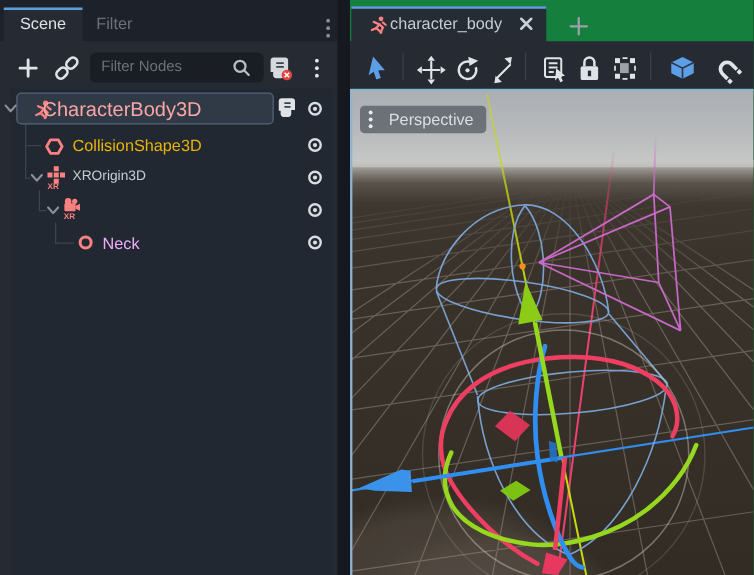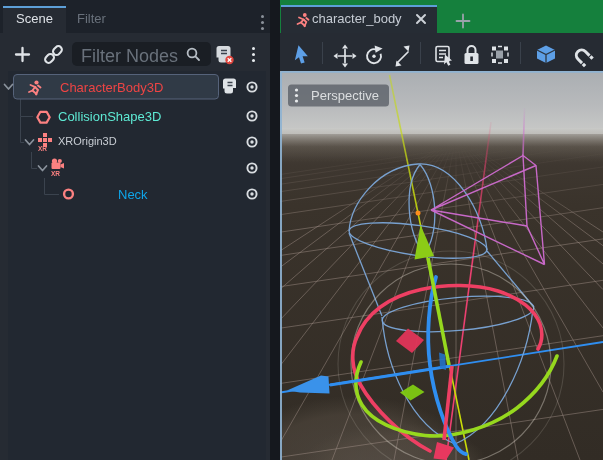--- a/index.html
+++ b/index.html
@@ -23,21 +23,21 @@
       <path d="M22.5 48 v13 M16 54.5 h13"></path>
     </g>
 
     <g transform="rotate(45 53.5 54.5)" fill="none" stroke="#dfe3e7" stroke-width="2.1">
       <rect x="50" y="44.1" width="7" height="9.6" rx="3.5"></rect>
       <rect x="50" y="55.3" width="7" height="9.6" rx="3.5"></rect>
     </g>
   </svg>
 
   <div class="abs" style="left:72px;top:42px;width:139px;height:24px;background:#1a1e24;border-radius:5px;"></div>
-  <div class="abs" style="left:81px;top:46px;font-size:18px;color:#69717b;">Filter Nodes</div>
+  <div class="abs" style="left:81px;top:46px;font-size:12px;color:#69717b;">Filter Nodes</div>
   <svg class="abs" style="left:185px;top:46px;" width="17" height="17" viewBox="0 0 17 17">
     <circle cx="7" cy="7" r="4.4" fill="none" stroke="#b6bdc4" stroke-width="1.8"></circle>
     <path d="M10.4 10.4 L14 14" stroke="#b6bdc4" stroke-width="1.8" stroke-linecap="round"></path>
   </svg>
 
   <svg class="abs" style="left:215px;top:44px;" width="20" height="21" viewBox="0 0 20 21">
     <path d="M4 2 h9 a2.5 2.5 0 0 1 2.5 2.5 V13 h-3 V16 a2.5 2.5 0 0 1 -2.5 2.5 H6 A2.5 2.5 0 0 1 3.5 16 V13.5 H1.5 V4.5 A2.5 2.5 0 0 1 4 2 Z" fill="#d6dade"></path>
     <path d="M6 6.5 h6 M6 9.5 h6" stroke="#3a424c" stroke-width="1.5"></path>
     <circle cx="14.5" cy="16" r="4.2" fill="#e0463e"></circle>
     <path d="M12.7 14.2 l3.6 3.6 M16.3 14.2 l-3.6 3.6" stroke="#fff" stroke-width="1.3"></path>
@@ -108,24 +108,24 @@
     </g>
     <g fill="#d9dde1">
       <circle cx="252" cy="87" r="1.7"></circle>
       <circle cx="252" cy="116" r="1.7"></circle>
       <circle cx="252" cy="142" r="1.7"></circle>
       <circle cx="252" cy="168" r="1.7"></circle>
       <circle cx="252" cy="194" r="1.7"></circle>
     </g>
   </svg>
 
-  <div class="abs" style="left:60px;top:80px;font-size:13px;color:#ef4444;">CharacterBody3D</div>
-  <div class="abs" style="left:58px;top:109px;font-size:13px;color:#5eead4;">CollisionShape3D</div>
+  <div class="abs" style="left:34px;top:80px;font-size:16px;color:#fca5a5;">CharacterBody3D</div>
+  <div class="abs" style="left:58px;top:109px;font-size:13px;color:#eab308;">CollisionShape3D</div>
   <div class="abs" style="left:58px;top:135px;font-size:11px;color:#c8cdd3;">XROrigin3D</div>
-  <div class="abs" style="left:82px;top:187px;font-size:13px;color:#0ea5e9;margin-left:36px;">Neck</div>
+  <div class="abs" style="left:82px;top:187px;font-size:13px;color:#f0abfc;">Neck</div>
 </div>
 
 <div class="abs" style="left:270px;top:0;width:10px;height:460px;background:#15181e;"></div>
 
 <div class="abs" style="left:280px;top:0;width:323px;height:460px;background:#15803d;">
 
   <div class="abs" style="left:1px;top:5px;width:156px;height:28px;background:#262c34;border-top:2px solid #5d9fd8;"></div>
 
   <svg class="abs" style="left:15px;top:12px;" width="15" height="16" viewBox="0 0 15 16">
     <g stroke="#fc8181" stroke-width="1.8" stroke-linecap="round" fill="none">

